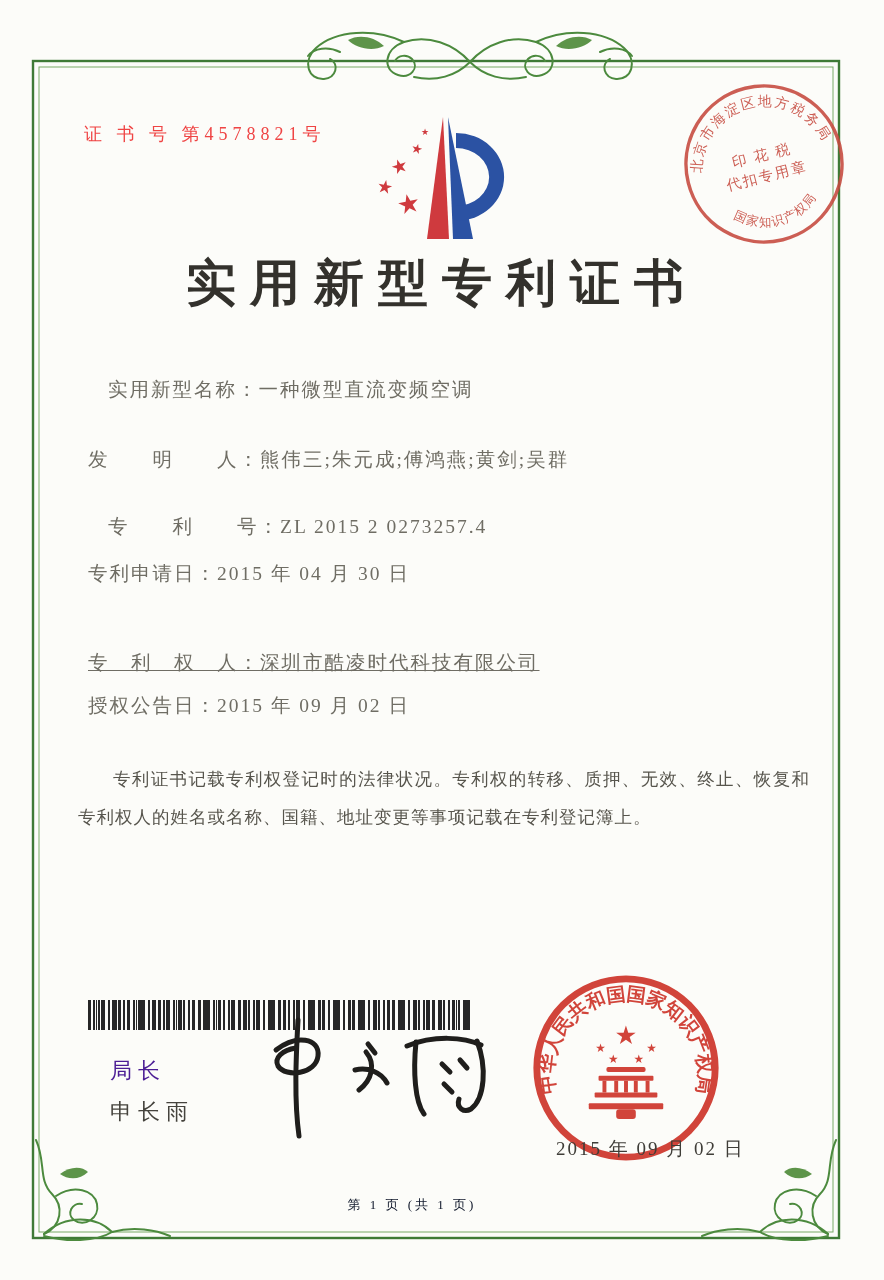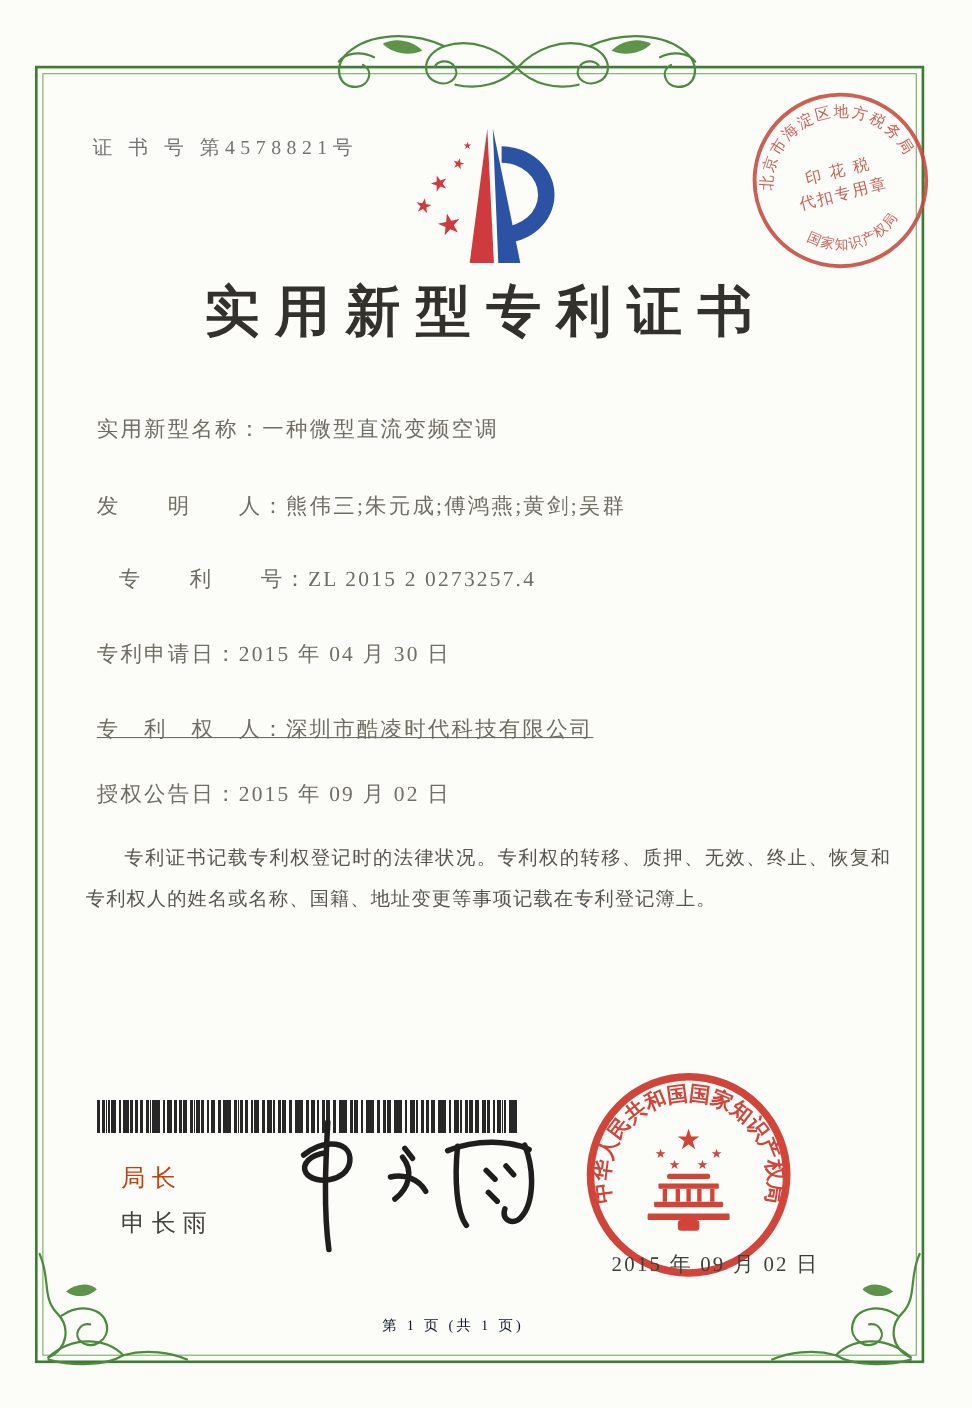--- a/index.html
+++ b/index.html
@@ -8,57 +8,57 @@
     background:#fcfcf9;
     font-family:"Liberation Serif","DejaVu Serif",serif;
   }
   .abs{position:absolute;}
   svg{display:block;}
   
   #frame-svg{left:0;top:0;pointer-events:none;}
   
   .cert-no{
     left:84px;top:122px;font-size:18px;letter-spacing:5px;
-    color:#737373;
+    color:#ef4444;
     text-align:right;
   }
   
   .title{
     left:0;right:0;top:250px;text-align:center;
     font-size:50px;font-weight:700;letter-spacing:14px;
     color:#33312c;
   }
   
   .field{
     left:88px;font-size:19.5px;letter-spacing:2px;color:#6f6d64;
     white-space:nowrap;
   }
-  .f-name{top:376px;}
+  .f-name{top:376px;margin-left:20px;}
   .f-inventor{top:446px;}
   .f-patno{top:513px;margin-left:20px;}
-  .f-filing{top:581px;}
+  .f-filing{top:560px;}
   .f-patentee{top:649px;text-decoration:underline;}
-  .f-grant{top:708px;}
+  .f-grant{top:692px;}
   
   .body-text{
     left:78px;width:732px;top:760px;
     font-size:17.5px;line-height:38px;color:#57554d;
     text-align:justify;letter-spacing:1px;
   }
   .body-text p{margin:0;text-indent:2em;}
   
   .barcode{
     left:88px;top:1000px;width:382px;height:30px;
     background:
       repeating-linear-gradient(90deg,#161616 0 2px,transparent 2px 5px),
       repeating-linear-gradient(90deg,#161616 0 1px,transparent 1px 8px),
       repeating-linear-gradient(90deg,#161616 0 3px,transparent 3px 13px);
     opacity:.92;
   }
-  .sig-title{left:110px;top:1056px;font-size:22px;color:#c2410c;letter-spacing:6px;}
+  .sig-title{left:110px;top:1056px;font-size:22px;color:#4c1d95;letter-spacing:6px;}
   .sig-name{left:110px;top:1097px;font-size:22px;color:#45433d;letter-spacing:6px;}
   #signature-svg{left:238px;top:1012px;}
   
   #tax-seal{left:678px;top:78px;transform:rotate(-14deg);opacity:.88;}
   #office-seal{left:528px;top:970px;opacity:.93;}
   .seal-date{
     left:556px;top:1136px;font-size:19px;color:#3f3d38;letter-spacing:2px;
     white-space:nowrap;
   }
   .footer{

